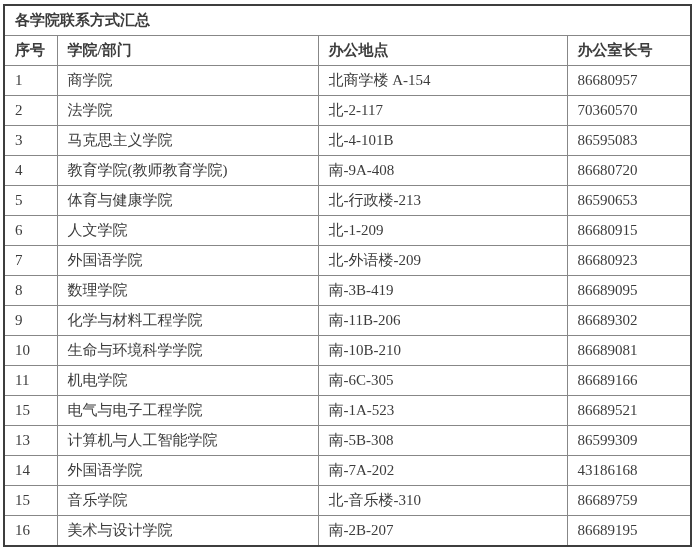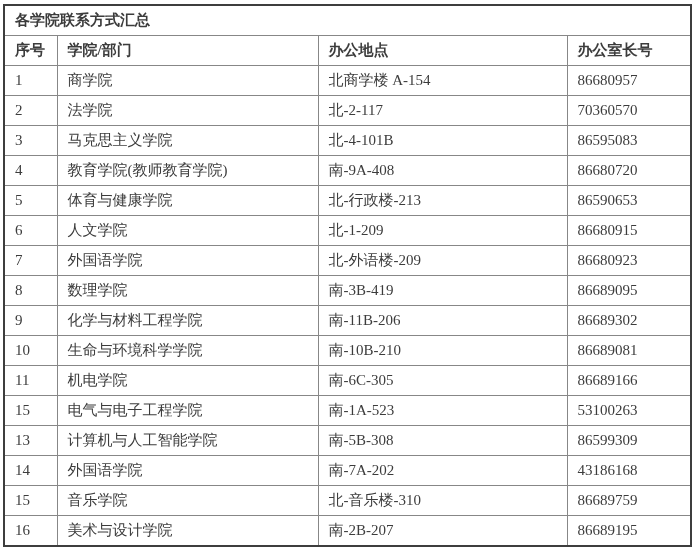--- a/index.html
+++ b/index.html
@@ -148,21 +148,21 @@
     <td class="col-no">11</td>
     <td>机电学院</td>
     <td>南-6C-305</td>
     <td>86689166</td>
   </tr>
 
   <tr>
     <td class="col-no">15</td>
     <td>电气与电子工程学院</td>
     <td>南-1A-523</td>
-    <td>53100263</td>
+    <td>86689521</td>
   </tr>
 
   <tr>
     <td class="col-no">13</td>
     <td>计算机与人工智能学院</td>
     <td>南-5B-308</td>
     <td>86599309</td>
   </tr>
 
   <tr>

